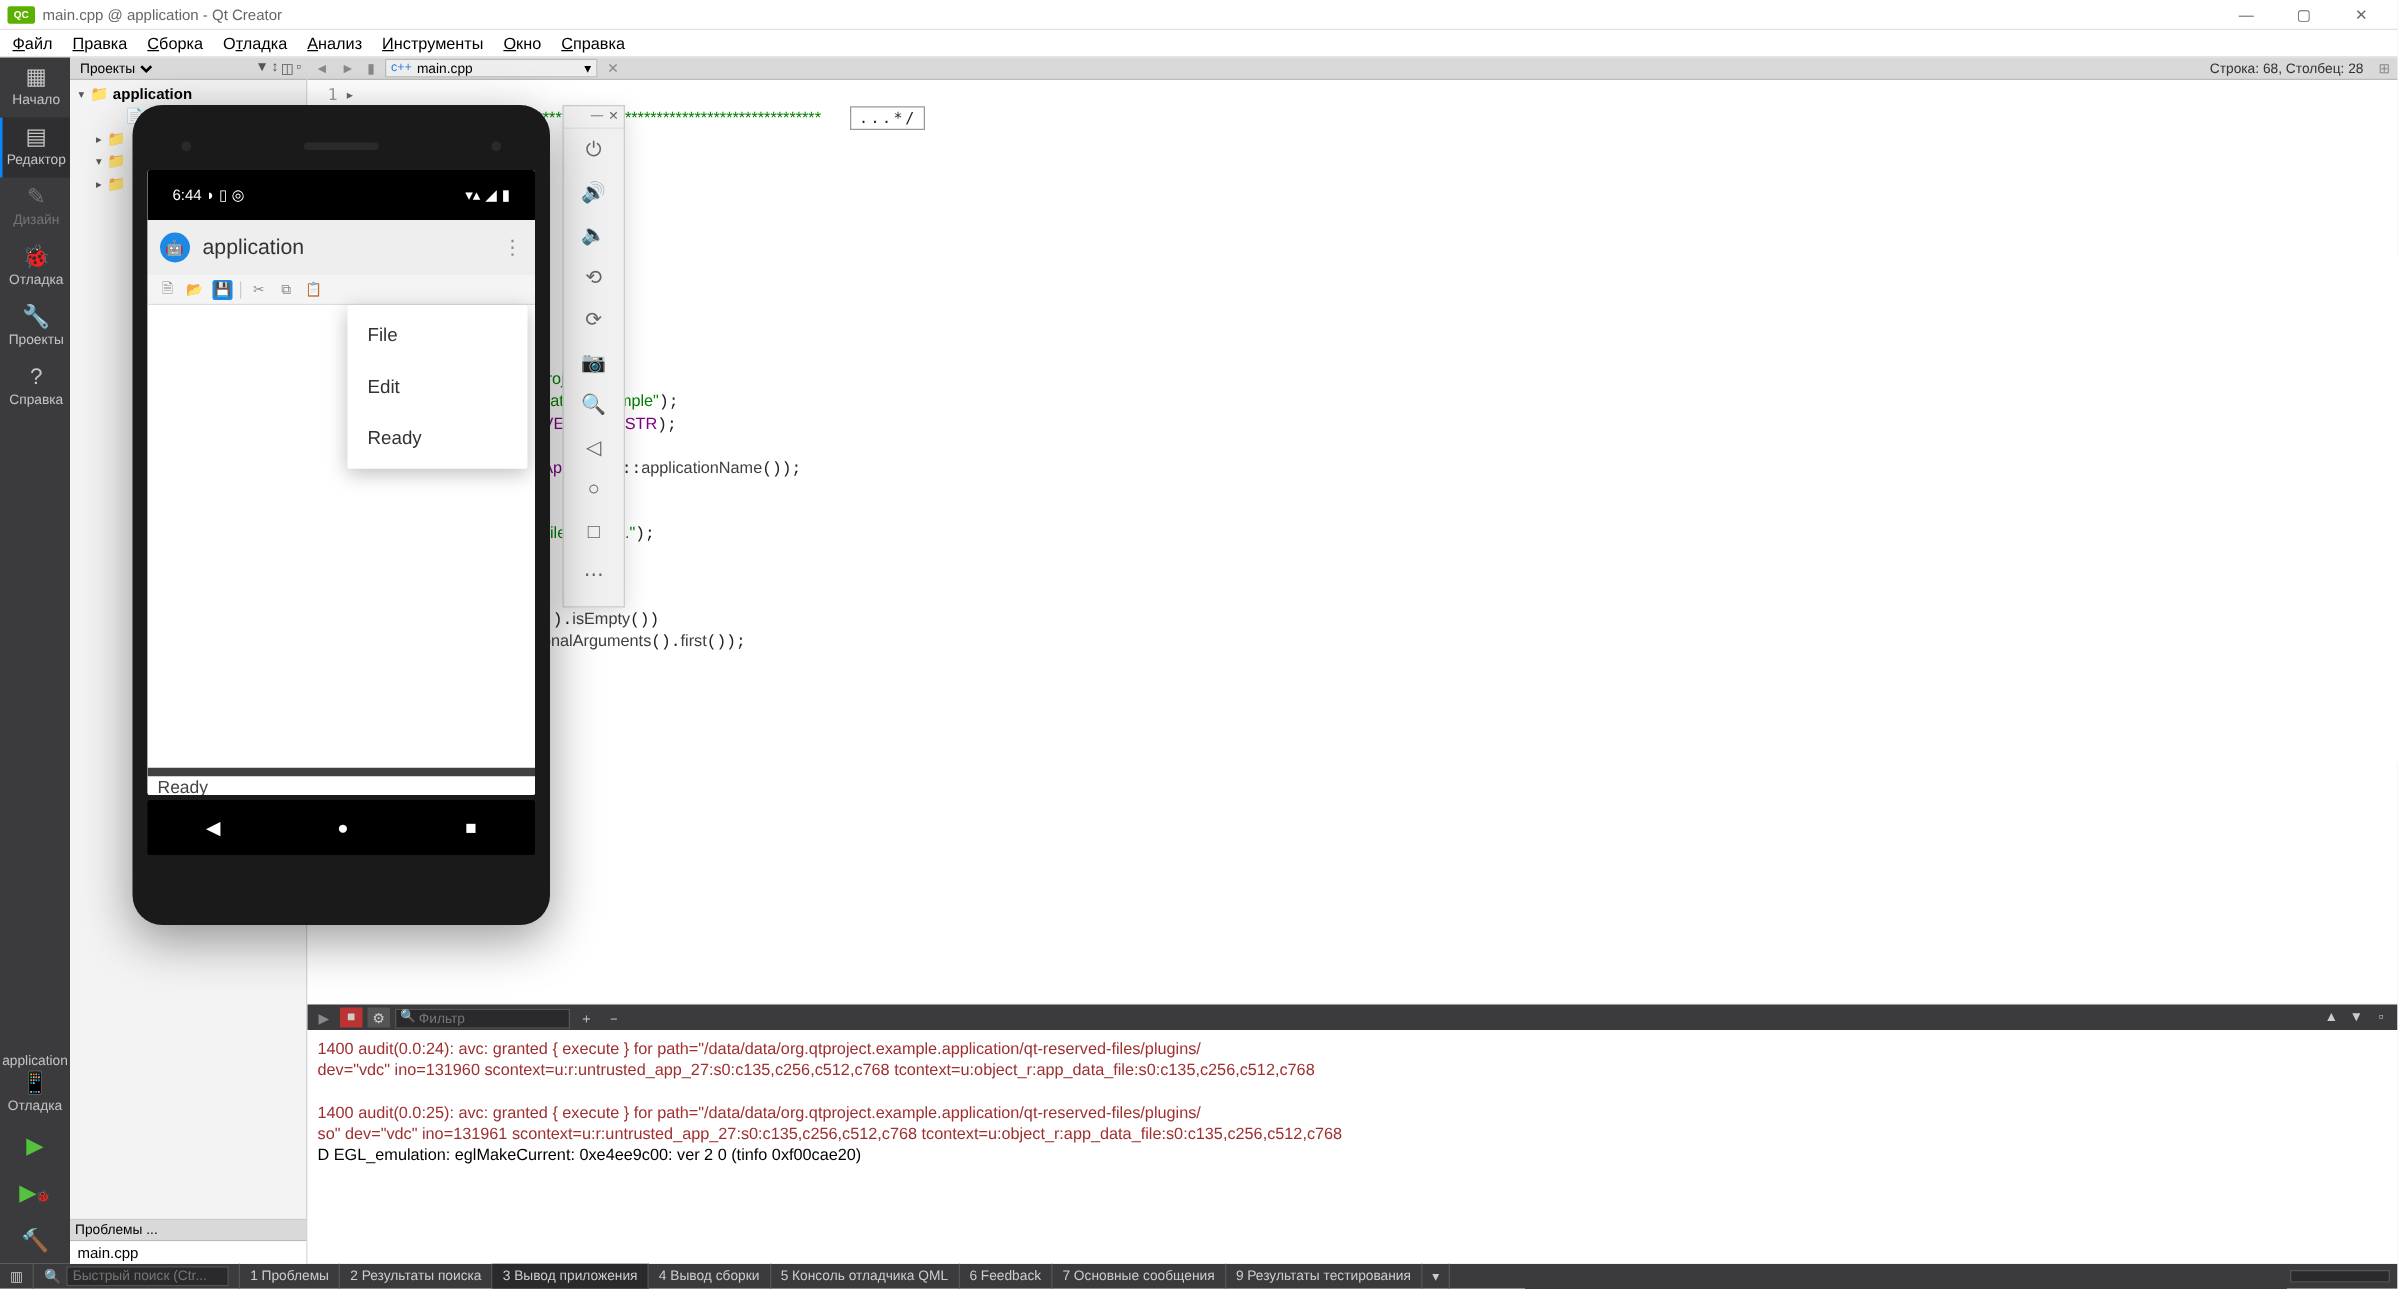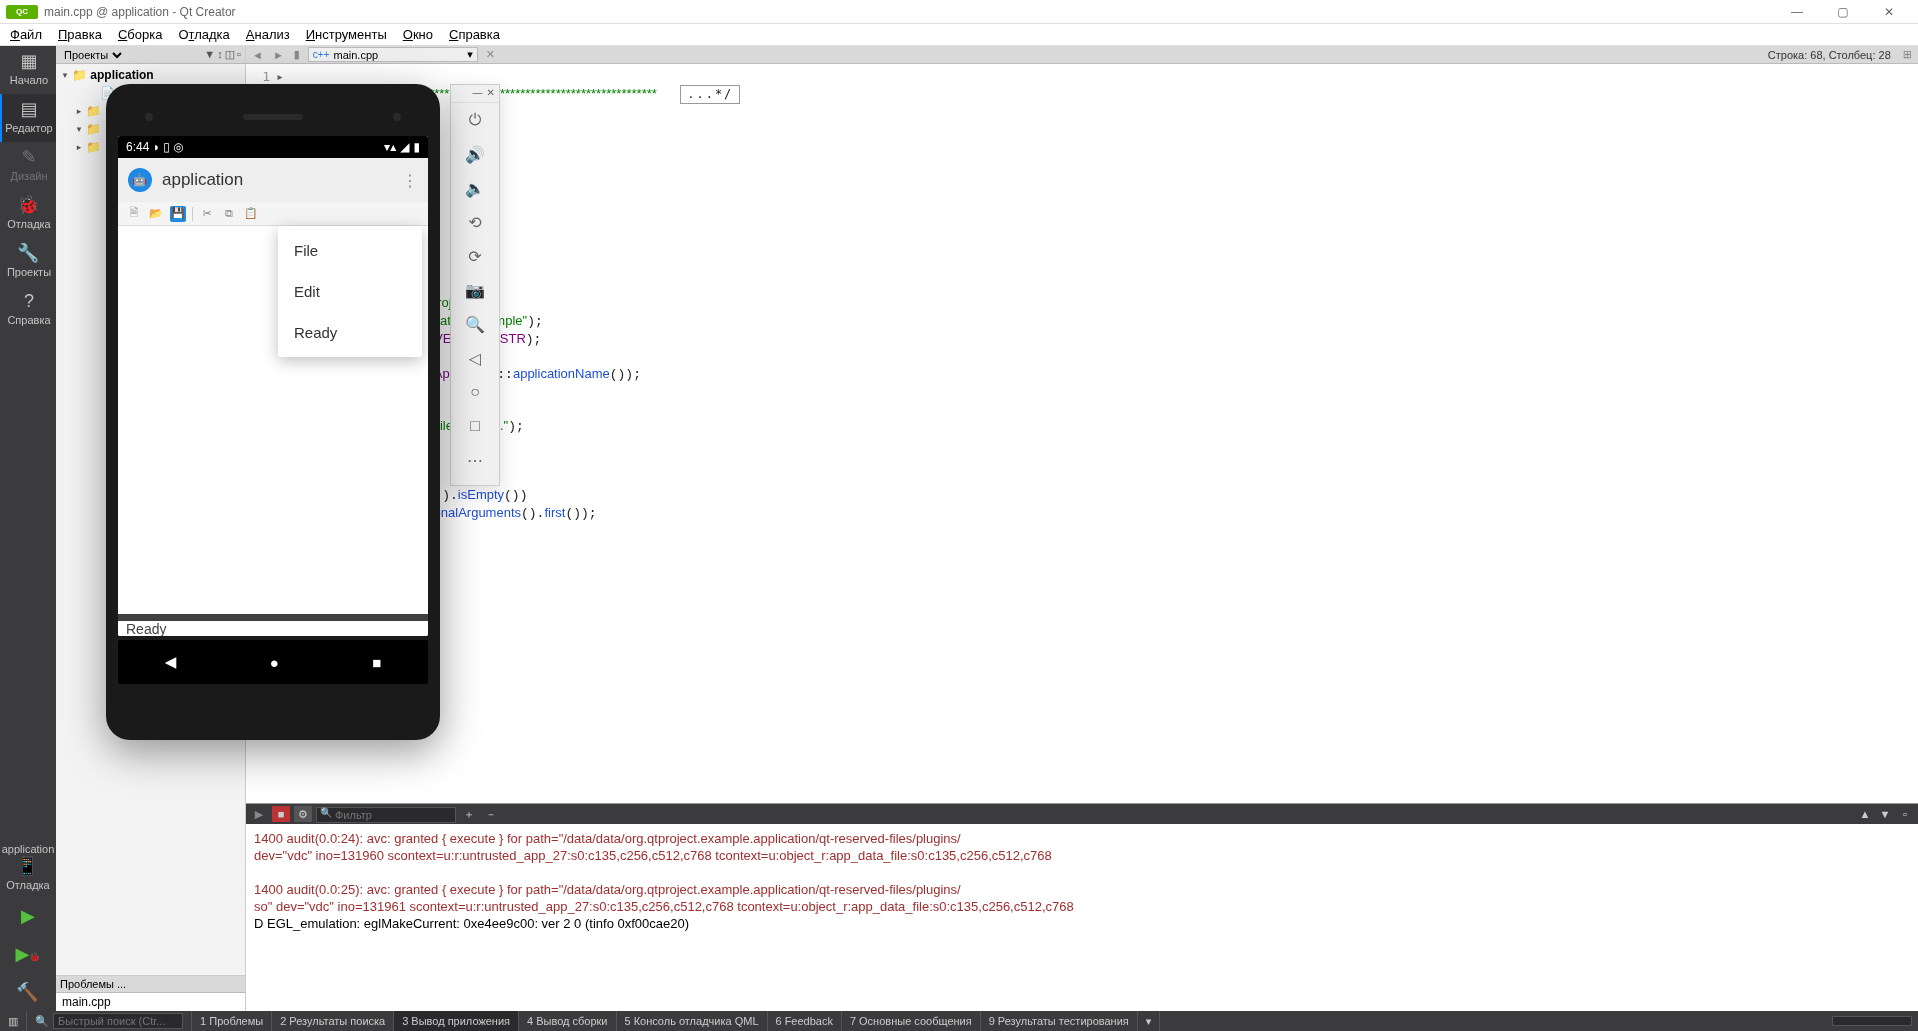--- a/index.html
+++ b/index.html
@@ -1,20 +1,20 @@
 <!DOCTYPE html>
 <html><head>
 <meta charset="utf-8">
 <style>
 * { margin: 0; padding: 0; box-sizing: border-box; font-family: "Segoe UI", Arial, sans-serif; }
 html, body { width: 100%; height: 100%; overflow: hidden; background: #f0f0f0; }
 
 
 .titlebar { height: 24px; background: #fff; display: flex; align-items: center; padding: 0 6px; font-size: 12px; color: #666; border-bottom: 1px solid #e0e0e0; }
-.titlebar .qc-icon { width: 32px; height: 14px; background: #5cb000; border-radius: 2px; margin-right: 6px; display:flex; align-items:center; justify-content:center; color:#fff; font-size:8px; font-weight:bold;}
+.titlebar .qc-icon { width: 22px; height: 14px; background: #5cb000; border-radius: 2px; margin-right: 6px; display:flex; align-items:center; justify-content:center; color:#fff; font-size:8px; font-weight:bold;}
 .titlebar .win-controls { margin-left: auto; display: flex; }
 .titlebar .win-btn { width: 46px; height: 24px; display:flex; align-items:center; justify-content:center; color:#666; font-size:12px; }
 
 
 .menubar { height: 22px; background: #fff; display: flex; align-items: center; padding: 0 2px; font-size: 13px; border-bottom: 1px solid #ddd;}
 .menubar span { padding: 2px 8px; cursor:default; }
 .menubar span u { text-decoration: underline; }
 
 
 .main-wrap { display: flex; height: calc(100% - 24px - 22px - 20px); }
@@ -50,21 +50,21 @@
 .editor-split{ flex:1; display:flex; flex-direction:column; min-width:0;}
 .editor-topbar{ height:18px; background:#d9d9d9; display:flex; align-items:center; font-size:11px; border-bottom:1px solid #bbb; padding:0 4px; gap:6px;}
 .editor-topbar .navbtn{ color:#888; padding:0 2px;}
 .editor-topbar .file-combo{ display:flex; align-items:center; background:#eee; border:1px solid #bbb; padding:0 4px; min-width:170px; font-size:11px;}
 .editor-topbar .file-combo .fi{ color:#2a7de1; margin-right:4px; font-size:10px;}
 .editor-topbar .sym-combo{ flex:1; border:1px solid #bbb; background:#eee; padding:0 4px; font-size:11px; color:#666;}
 .editor-topbar .posinfo{ margin-left:auto; color:#333; padding-right:4px;}
 .editor-body{ flex:1; background:#fff; overflow:hidden; position:relative;}
 .code{ font-family: Consolas, "Courier New", monospace; font-size:13px; line-height:17px; white-space:pre; padding-left:8px; padding-top:4px; color:#222;}
 .str{ color:#008000; }
-.typ{ color:#1d4ed8; }
+.typ{ color:#404040; }
 .op{ color:#000; }
 .green-stars{ color:#008000;}
 .ctype{ color:#800080;}
 .fold-box{ display:inline-block; border:1px solid #999; padding:0 6px; font-family:Consolas,monospace; font-size:12px; letter-spacing:2px; background:#fff;}
 .editor-code-wrap{ display:flex; height:100%;}
 .line-nums{ width:28px; text-align:right; color:#999; font-family:Consolas,monospace; font-size:13px; line-height:17px; padding:4px 4px 0 0; user-select:none; background:#fff;}
 .fold-col{ width:12px; background:#fff; padding-top:4px; font-size:10px; line-height:17px; text-align:center; color:#666;}
 
 
 .output-panel{ height:208px; border-top:1px solid #999; display:flex; flex-direction:column; background:#fff; }
@@ -89,21 +89,21 @@
 .statusbar .prog{ margin-left:auto; padding:0 6px; display:flex; align-items:center; gap:4px;}
 .statusbar .bar{ width:80px; height:10px; background:#2a2a2c; border:1px solid #555;}
 
 
 .emulator-wrap{ position:absolute; left:106px; top:84px; display:flex; align-items:flex-start; z-index:50;}
 .phone{ width:334px; height:656px; background:#1a1a1a; border-radius:24px; padding:20px 12px 18px; box-shadow:0 12px 40px rgba(0,0,0,.4); position:relative;}
 .phone-top{ height:26px; display:flex; align-items:center; justify-content:center; gap:90px;}
 .sensor-dot{ width:8px; height:8px; background:#2a2a2a; border-radius:50%;}
 .speaker{ width:60px; height:6px; background:#2a2a2a; border-radius:3px;}
 .screen{ margin-top:6px; height:500px; background:#fff; display:flex; flex-direction:column; border-radius:2px; overflow:hidden;}
-.android-status{ height:22px; background:#000; color:#fff; display:flex; align-items:center; padding:0 8px; font-size:12px;}
+.android-status{ height:40px; background:#000; color:#fff; display:flex; align-items:center; padding:0 20px; font-size:12px;}
 .android-status .right{ margin-left:auto; display:flex; gap:4px; align-items:center;}
 .app-bar{ height:44px; background:#eeeeee; display:flex; align-items:center; padding:0 10px; gap:10px; color:#333; font-size:17px;}
 .app-icon{ width:24px; height:24px; background:#1e88e5; border-radius:50%; display:flex; align-items:center; justify-content:center; color:#fff; font-size:12px;}
 .app-bar .more{ margin-left:auto; color:#888; font-size:16px;}
 .tool-row{ height:24px; background:#f4f4f4; display:flex; align-items:center; gap:6px; padding:0 8px; border-bottom:1px solid #ddd;}
 .tool-row .ti{ width:16px; height:16px; font-size:11px; display:flex; align-items:center; justify-content:center; color:#888;}
 .tool-row .ti.save{ background:#1e88e5; color:#fff; border-radius:2px;}
 .app-body{ flex:1; background:#fff; position:relative;}
 .dropdown-menu{ position:absolute; right:6px; top:0; width:144px; background:#fff; box-shadow:0 4px 16px rgba(0,0,0,.25); border-radius:2px; padding:4px 0;}
 .dropdown-menu .mi{ padding:12px 16px; font-size:15px; color:#333;}

